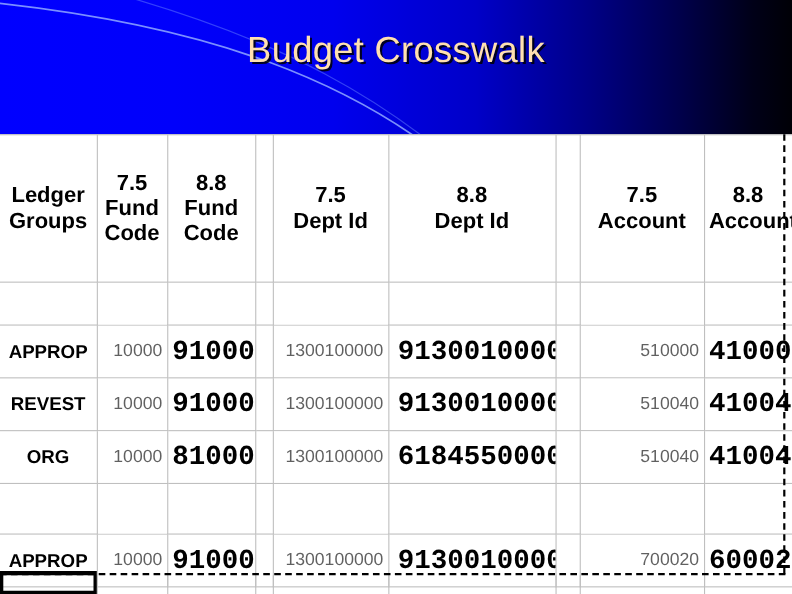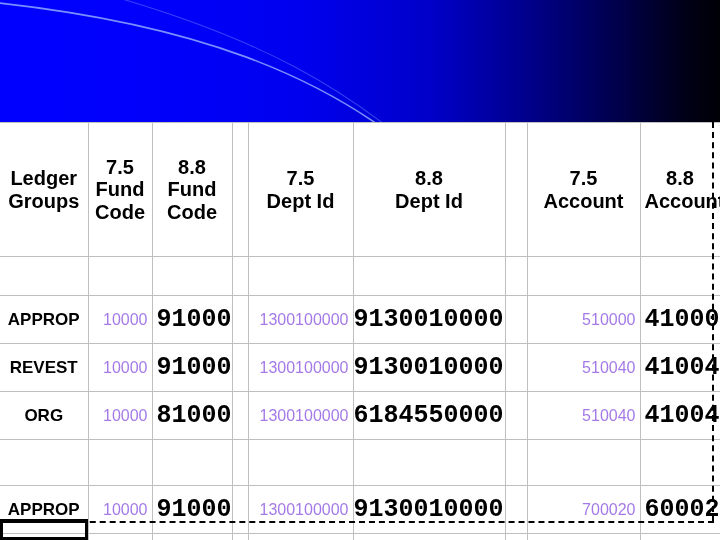--- a/index.html
+++ b/index.html
@@ -106,32 +106,32 @@
     font-weight: bold;
     font-size: 17px;
     color: #000000;
     text-align: center;
     padding-left: 2px;
   }
   td.v75 {
     font-family: "Liberation Sans", sans-serif;
     font-weight: normal;
     font-size: 16px;
-    color: #6d28d9;
+    color: #000000;
     text-align: right;
     opacity: 0.62;
   }
   td.v88 {
     font-family: Liberation Mono, monospace;
     font-weight: bold;
     font-size: 25px;
     color: #000000;
     text-align: center;
   }
-  td.v88.left-al { text-align: left; padding-left: 0; }
+  td.v88.left-al { text-align: left; padding-left: 8px; }
 
   tr.r-gap td { height: 38px; }
   tr.r-data td { height: 47px; }
   tr.r-gap2 td { height: 45px; }
 
   
   #sel-bottom {
     position: absolute;
     left: 0;
     top: 521px;
@@ -177,20 +177,21 @@
 </head>
 <body>
 
 <div id="slide">
 
   <div id="banner">
     <svg id="banner-curve" viewBox="0 0 720 122" preserveAspectRatio="none">
       <path d="M -10 2 C 180 22 330 70 440 175" fill="none" stroke="#8fa8ff" stroke-width="1.6" opacity="0.85"></path>
       <path d="M 60 -18 C 250 30 360 88 470 200" fill="none" stroke="#6f8cff" stroke-width="1.1" opacity="0.45"></path>
     </svg>
+    <div id="title">Budget Crosswalk</div>
   </div>
 
   <div id="table-wrap">
     <table class="xl">
       <colgroup>
         <col style="width:88px">
         <col style="width:64px">
         <col style="width:80px">
         <col style="width:16px">
         <col style="width:105px">

